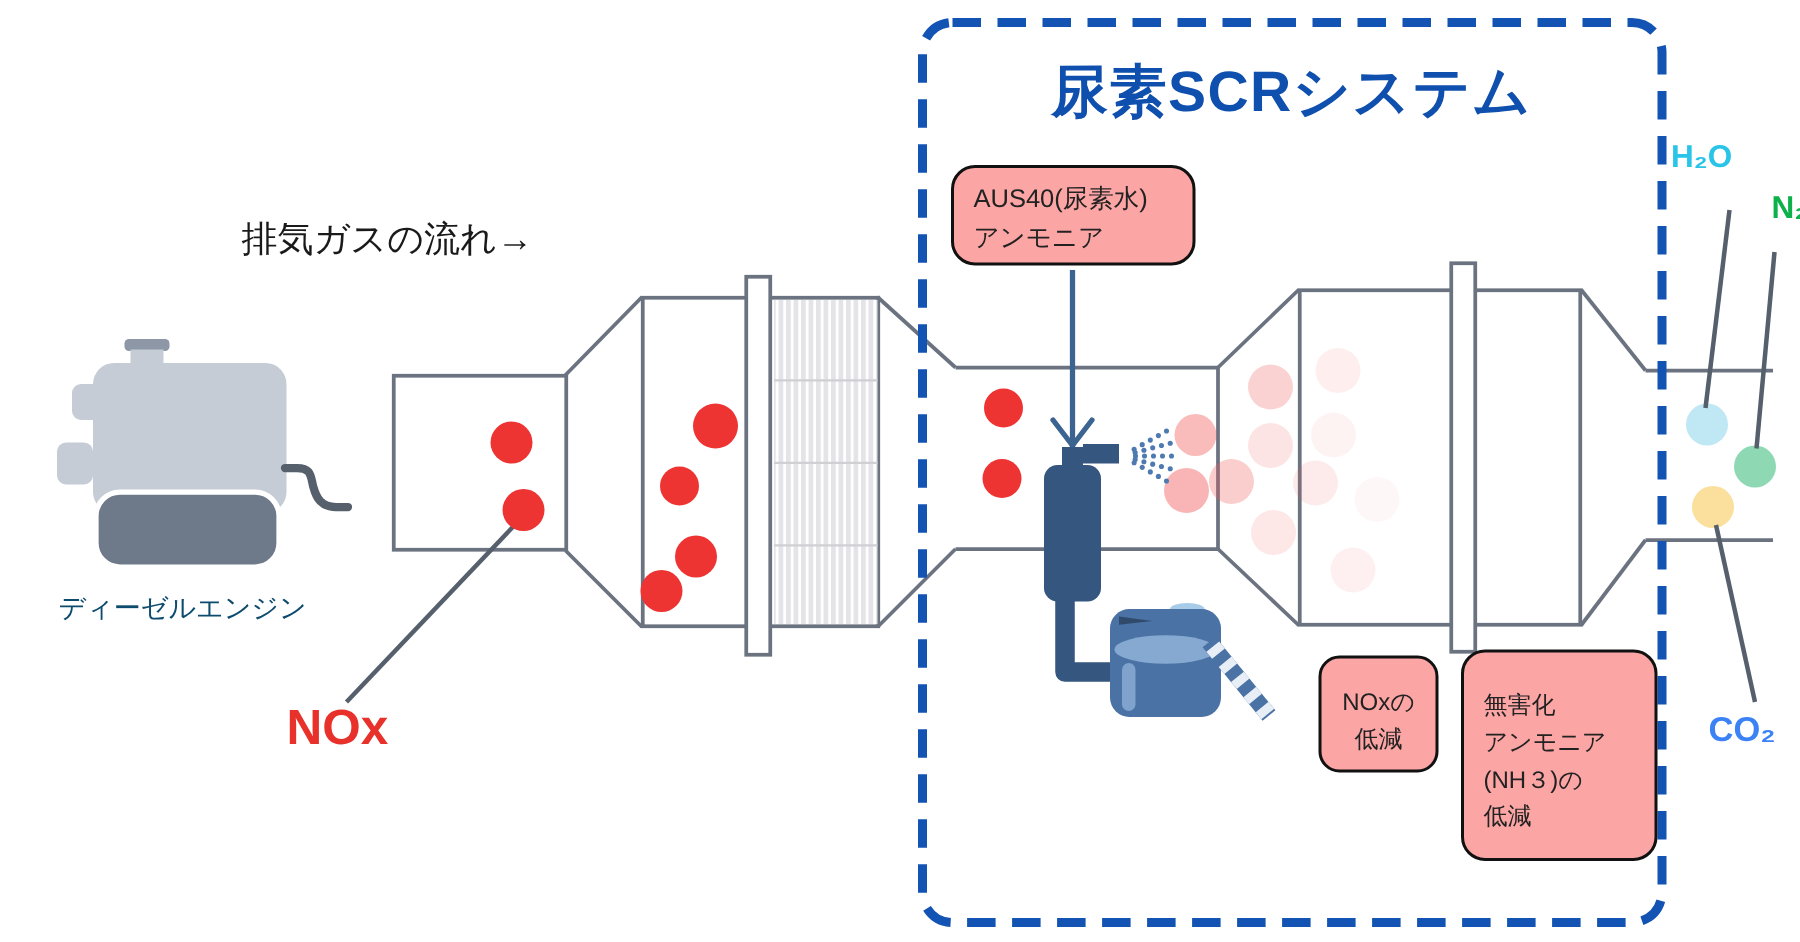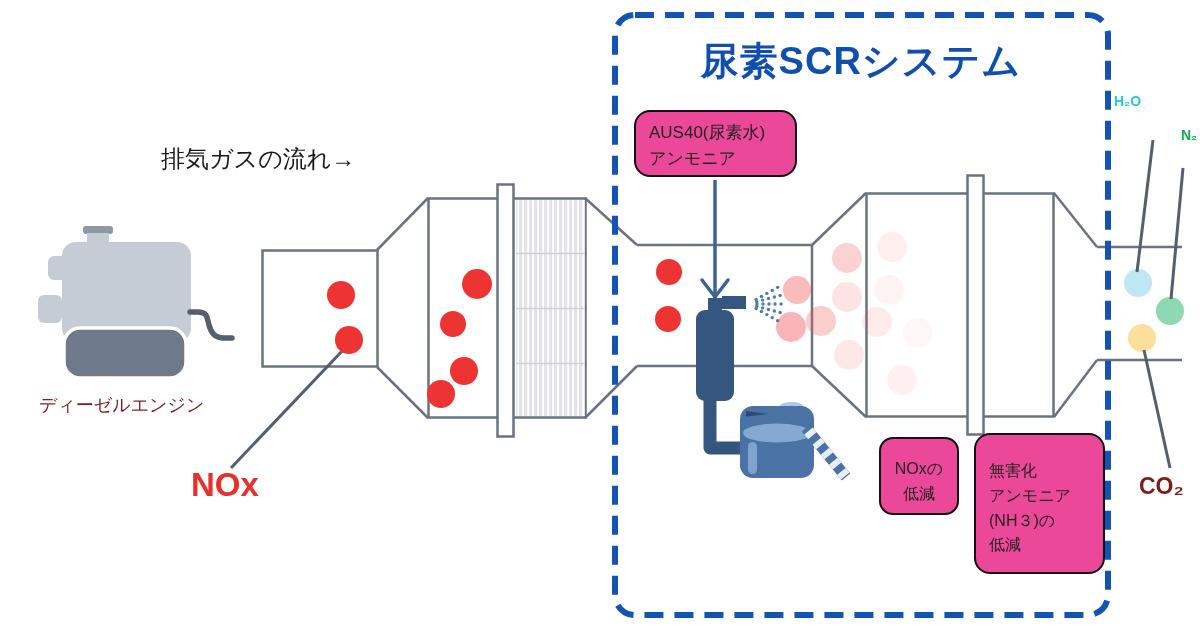--- a/index.html
+++ b/index.html
@@ -3,27 +3,27 @@
 <meta charset="utf-8">
 <style>
   html,body{margin:0;padding:0;background:#fff;}
   #stage{position:relative;width:1200px;height:628px;background:#ffffff;overflow:hidden;
          font-family:"Liberation Sans","DejaVu Sans",sans-serif;margin-left:34px;}
   #diagram-svg{position:absolute;left:0;top:0;}
   .abs{position:absolute;}
   .title{left:627px;top:36px;width:400px;text-align:center;font-size:38px;font-weight:800;
          color:#0f4fae;letter-spacing:1px;}
   .flow-label{left:127px;top:143px;font-size:24px;color:#1a1a1a;}
-  .engine-label{left:5px;top:393px;font-size:18px;color:#7f1d1d;}
+  .engine-label{left:5px;top:393px;font-size:18px;color:#0c4a6e;}
   .nox-label{left:157px;top:466px;font-size:33px;font-weight:700;color:#e8312b;}
-  .gas{font-size:14px;font-weight:800;}
+  .gas{font-size:21px;font-weight:800;}
   .h2o{left:1080px;top:93px;color:#29c4e8;}
   .n2{left:1147px;top:127px;color:#0db14b;}
-  .co2{left:1105px;top:473px;color:#7f1d1d;font-size:23px;}
-  .callout{border:2.5px solid #111;border-radius:16px;background:#ec4899;color:#222;}
+  .co2{left:1105px;top:473px;color:#3b82f6;font-size:23px;}
+  .callout{border:2.5px solid #111;border-radius:16px;background:#fca5a5;color:#222;}
   .callout-aus40{left:600px;top:110px;width:146px;height:55px;padding:8px 0 0 13px;
                  font-size:17px;line-height:1.5;}
   .callout-nox{left:845px;top:437px;width:76px;height:56px;border-radius:14px;
                font-size:16px;line-height:1.55;text-align:center;padding-top:18px;}
   .callout-nh3{left:940px;top:433px;width:114px;height:113px;padding:24px 0 0 13px;
                font-size:16px;line-height:1.55;}
 </style>
 </head>
 <body>
 

